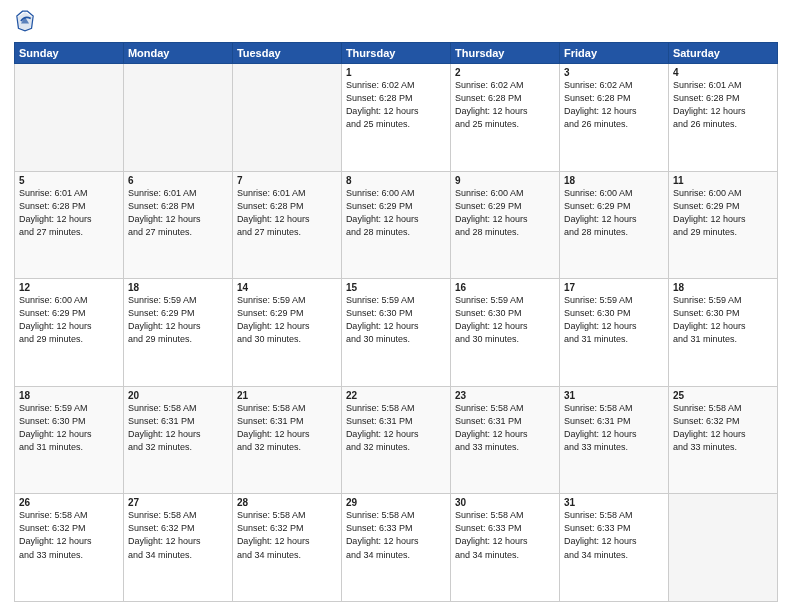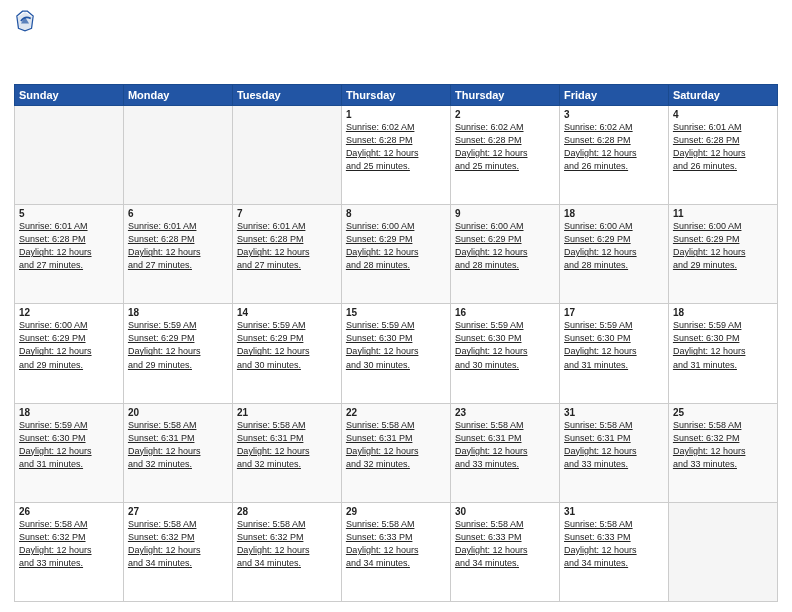--- a/index.html
+++ b/index.html
@@ -51,21 +51,20 @@
     }
     .subtitle {
       font-size: 13px;
       color: #444;
       margin-top: 1px;
     }
     .calendar {
       border-collapse: collapse;
       width: 100%;
       flex: 1;
-      margin-top: 42px;
     }
     .calendar th {
       background-color: #2255a4;
       color: #fff;
       font-size: 11px;
       font-weight: bold;
       padding: 4px 4px;
       border: 1px solid #1a4a8f;
       text-align: left;
     }
@@ -84,21 +83,20 @@
     }
     .day-num {
       font-weight: bold;
       font-size: 10px;
       display: block;
       margin-bottom: 1px;
     }
     .day-info {
       line-height: 1.45;
       font-size: 9px;
-      text-decoration: underline;
     }
     tr:nth-child(even) td:not(.empty) {
       background: #f9f9f9;
     }
     .cal-row-even td:not(.empty) {
       background: #f0f3f8;
     }
   </style>
 </head>
 <body>

